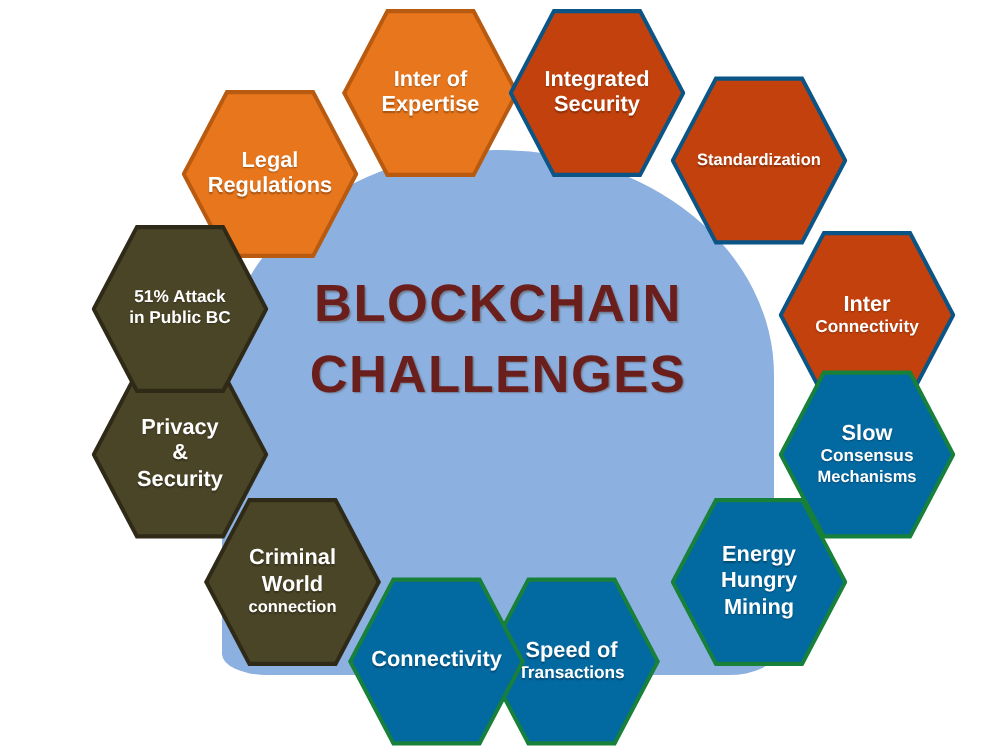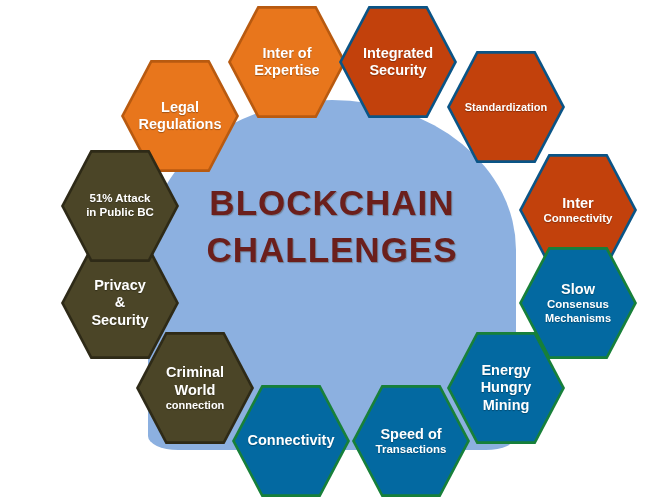--- a/index.html
+++ b/index.html
@@ -171,21 +171,21 @@
     <div class="edge e-green"></div>
     <div class="hex c-green">
       <div class="label">
         <span class="big">Energy</span>
         <span class="big">Hungry</span>
         <span class="big">Mining</span>
       </div>
     </div>
   </div>
 
-  <div class="hexwrap" style="left:352px; top:382px;">
+  <div class="hexwrap" style="left:322px; top:382px;">
     <div class="edge e-green"></div>
     <div class="hex c-green">
       <div class="label">
         <span class="big">Speed of</span>
         <span class="small">Transactions</span>
       </div>
     </div>
   </div>
 
   <div class="hexwrap" style="left:232px; top:382px;">

